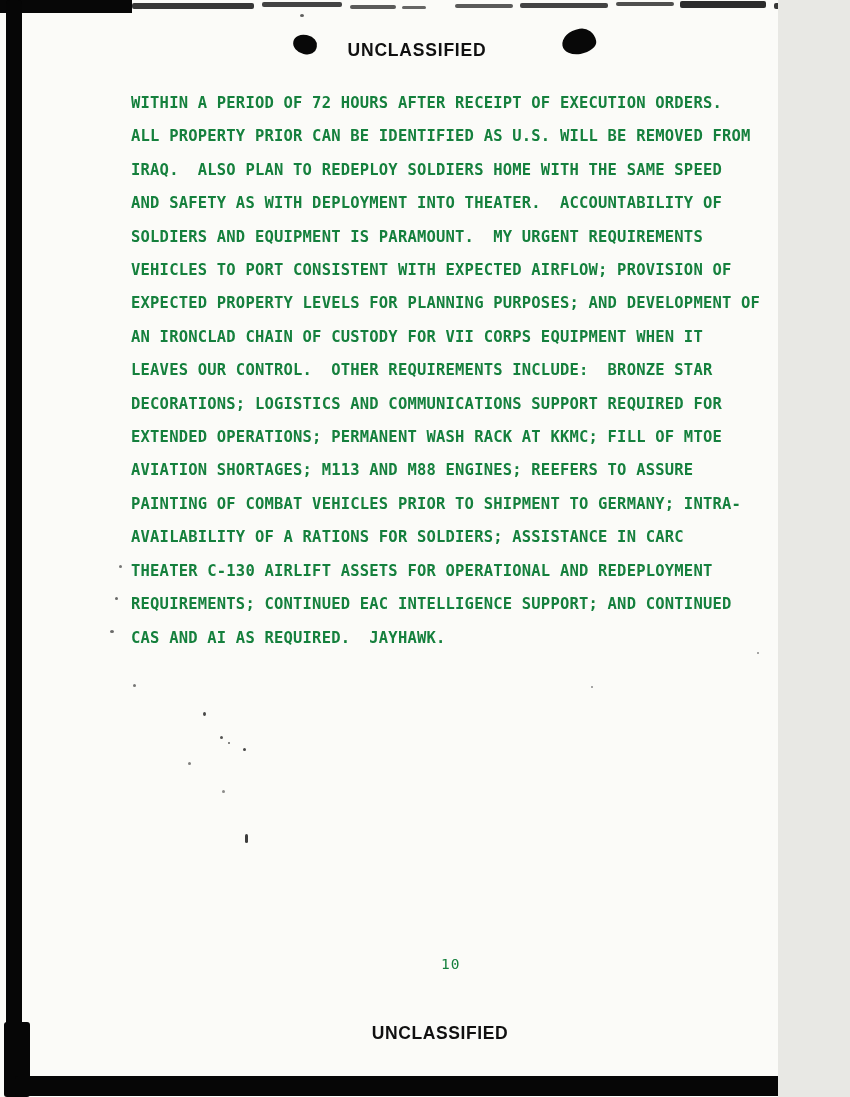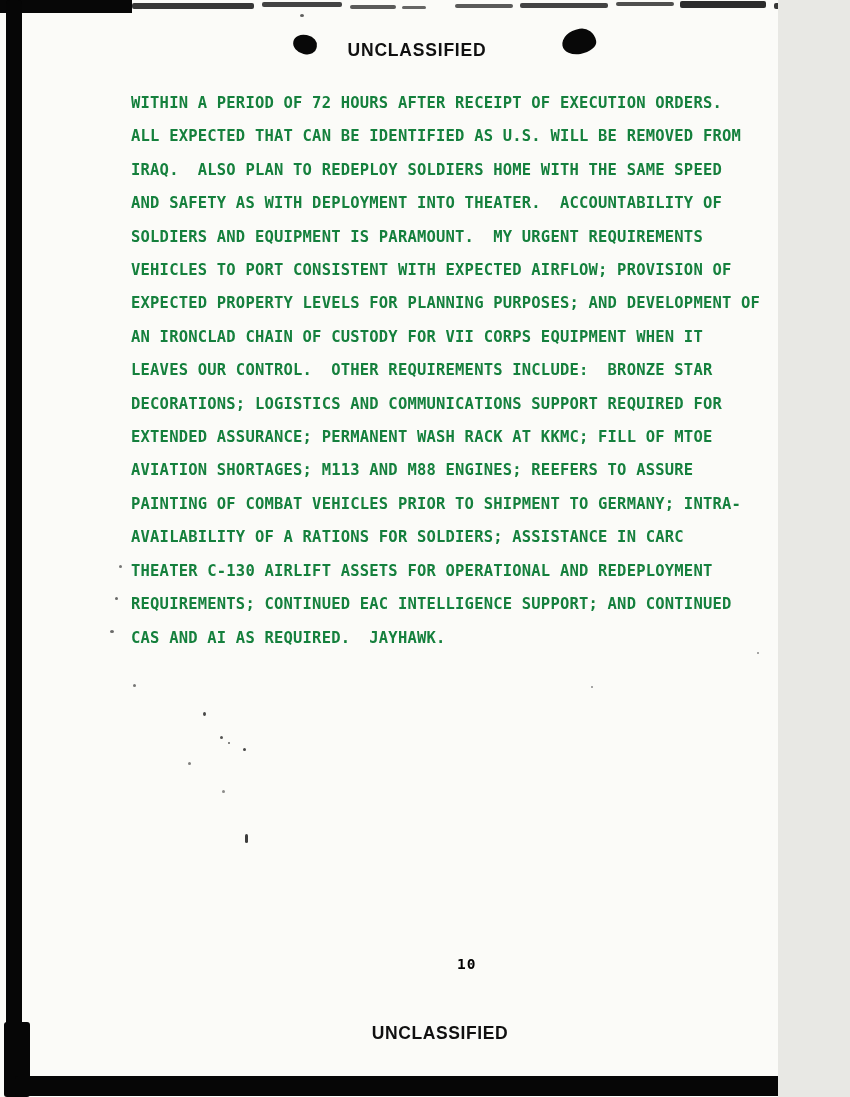--- a/index.html
+++ b/index.html
@@ -86,23 +86,22 @@
     color: #101010;
   }
   .body-text {
     position: absolute; left: 131px; top: 87px; width: 700px;
     font-size: 15.5px; line-height: 33.4px; font-weight: bold;
     letter-spacing: 0.2px; color: #15803d;
   }
   .body-text .line { white-space: pre; }
   .page-number {
     position: absolute; left: 441px; top: 956px;
-    font-size: 14.5px; font-weight: bold; color: #000000;
+    font-size: 14.5px; font-weight: normal; color: #15803d;
     letter-spacing: 1px;
-    margin-left: 16px;
   }
   .footer-classification {
     position: absolute; top: 1023px; left: 0; width: 100%;
     padding-left: 102px; box-sizing: border-box;
     text-align: center;
     font-family: "Liberation Sans", sans-serif;
     font-weight: bold; font-size: 17.5px; letter-spacing: 0.6px;
     color: #101010;
   }
 </style>
@@ -127,30 +126,30 @@
   <div class="edge-left-lower"></div>
   <div class="edge-bottom"></div>
 
   <div class="blob-left"></div>
   <div class="blob-right"></div>
 
   <div class="header-classification">UNCLASSIFIED</div>
 
   <div class="body-text">
     <div class="line">WITHIN A PERIOD OF 72 HOURS AFTER RECEIPT OF EXECUTION ORDERS.</div>
-    <div class="line">ALL EXPECTED THAT CAN BE IDENTIFIED AS U.S. WILL BE REMOVED FROM</div>
+    <div class="line">ALL PROPERTY PRIOR CAN BE IDENTIFIED AS U.S. WILL BE REMOVED FROM</div>
     <div class="line">IRAQ.  ALSO PLAN TO REDEPLOY SOLDIERS HOME WITH THE SAME SPEED</div>
     <div class="line">AND SAFETY AS WITH DEPLOYMENT INTO THEATER.  ACCOUNTABILITY OF</div>
     <div class="line">SOLDIERS AND EQUIPMENT IS PARAMOUNT.  MY URGENT REQUIREMENTS</div>
     <div class="line">VEHICLES TO PORT CONSISTENT WITH EXPECTED AIRFLOW; PROVISION OF</div>
     <div class="line">EXPECTED PROPERTY LEVELS FOR PLANNING PURPOSES; AND DEVELOPMENT OF</div>
     <div class="line">AN IRONCLAD CHAIN OF CUSTODY FOR VII CORPS EQUIPMENT WHEN IT</div>
     <div class="line">LEAVES OUR CONTROL.  OTHER REQUIREMENTS INCLUDE:  BRONZE STAR</div>
     <div class="line">DECORATIONS; LOGISTICS AND COMMUNICATIONS SUPPORT REQUIRED FOR</div>
-    <div class="line">EXTENDED ASSURANCE; PERMANENT WASH RACK AT KKMC; FILL OF MTOE</div>
+    <div class="line">EXTENDED OPERATIONS; PERMANENT WASH RACK AT KKMC; FILL OF MTOE</div>
     <div class="line">AVIATION SHORTAGES; M113 AND M88 ENGINES; REEFERS TO ASSURE</div>
     <div class="line">PAINTING OF COMBAT VEHICLES PRIOR TO SHIPMENT TO GERMANY; INTRA-</div>
     <div class="line">AVAILABILITY OF A RATIONS FOR SOLDIERS; ASSISTANCE IN CARC</div>
     <div class="line">THEATER C-130 AIRLIFT ASSETS FOR OPERATIONAL AND REDEPLOYMENT</div>
     <div class="line">REQUIREMENTS; CONTINUED EAC INTELLIGENCE SUPPORT; AND CONTINUED</div>
     <div class="line">CAS AND AI AS REQUIRED.  JAYHAWK.</div>
   </div>
 
   <div class="page-number">10</div>
   <div class="footer-classification">UNCLASSIFIED</div>

